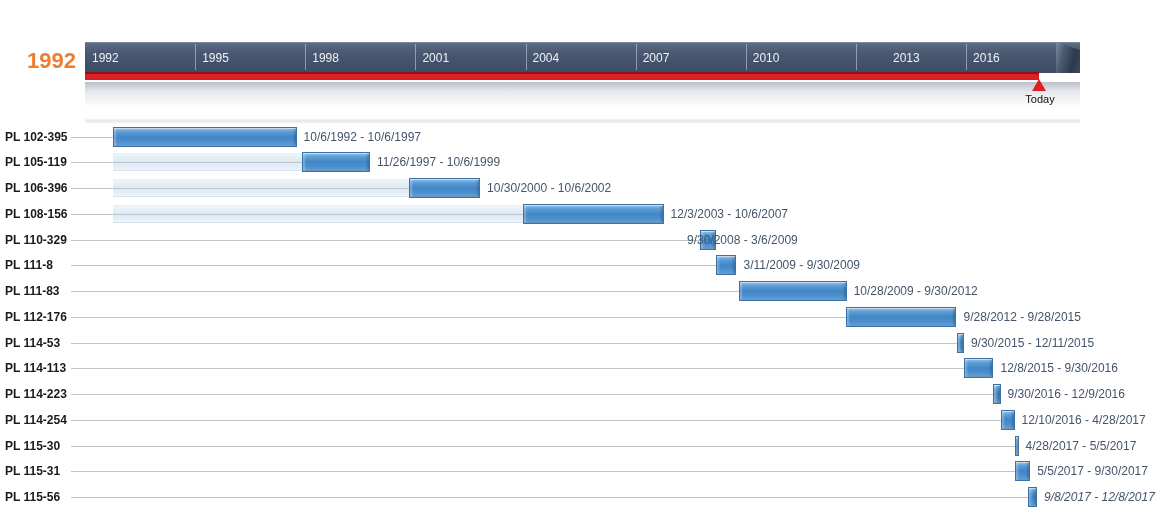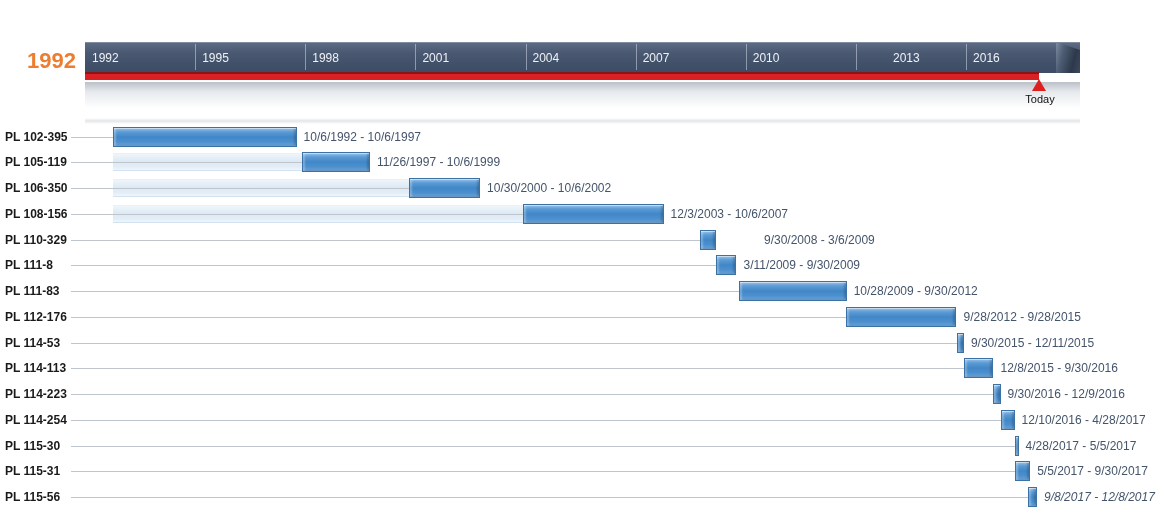--- a/index.html
+++ b/index.html
@@ -75,34 +75,34 @@
   <div id="rows">
       <div class="row-label" style="top: 128.5px;">PL 102-395</div>
       <div class="connector" style="left: 71px; top: 137px; width: 42.0413px;"></div>
       <div class="bar" style="left: 113.041px; top: 126.5px; width: 183.525px;"></div>
       <div class="daterange" style="left: 303.566px; top: 128.5px;">10/6/1992 - 10/6/1997</div>
       <div class="row-label" style="top: 154.25px;">PL 105-119</div>
       <div class="connector" style="left: 71px; top: 162px; width: 230.692px;"></div>
       <div class="band" style="left: 113.041px; top: 153.25px; width: 188.651px;"></div>
       <div class="bar" style="left: 301.692px; top: 152.25px; width: 68.2439px;"></div>
       <div class="daterange" style="left: 376.936px; top: 154.25px;">11/26/1997 - 10/6/1999</div>
-      <div class="row-label" style="top: 180px;">PL 106-350</div>
+      <div class="row-label" style="top: 180px;">PL 106-396</div>
       <div class="connector" style="left: 71px; top: 188px; width: 338.133px;"></div>
       <div class="band" style="left: 113.041px; top: 179px; width: 296.092px;"></div>
       <div class="bar" style="left: 409.133px; top: 178px; width: 70.9576px;"></div>
       <div class="daterange" style="left: 487.091px; top: 180px;">10/30/2000 - 10/6/2002</div>
       <div class="row-label" style="top: 205.75px;">PL 108-156</div>
       <div class="connector" style="left: 71px; top: 214px; width: 451.605px;"></div>
       <div class="band" style="left: 113.041px; top: 204.75px; width: 409.564px;"></div>
       <div class="bar" style="left: 522.605px; top: 203.75px; width: 141.011px;"></div>
       <div class="daterange" style="left: 670.616px; top: 205.75px;">12/3/2003 - 10/6/2007</div>
       <div class="row-label" style="top: 231.5px;">PL 110-329</div>
       <div class="connector" style="left: 71px; top: 240px; width: 628.798px;"></div>
       <div class="bar" style="left: 699.798px; top: 229.5px; width: 15.7795px;"></div>
-      <div class="daterange" style="left: 764px; top: 231.5px;">9/30/2008 - 3/6/2009</div>
+      <div class="daterange" style="left: 687px; top: 231.5px;">9/30/2008 - 3/6/2009</div>
       <div class="row-label" style="top: 257.25px;">PL 111-8</div>
       <div class="connector" style="left: 71px; top: 265px; width: 645.08px;"></div>
       <div class="bar" style="left: 716.08px; top: 255.25px; width: 20.4028px;"></div>
       <div class="daterange" style="left: 743.483px; top: 257.25px;">3/11/2009 - 9/30/2009</div>
       <div class="row-label" style="top: 283px;">PL 111-83</div>
       <div class="connector" style="left: 71px; top: 291px; width: 668.297px;"></div>
       <div class="bar" style="left: 739.297px; top: 281px; width: 107.341px;"></div>
       <div class="daterange" style="left: 853.638px; top: 283px;">10/28/2009 - 9/30/2012</div>
       <div class="row-label" style="top: 308.75px;">PL 112-176</div>
       <div class="connector" style="left: 71px; top: 317px; width: 775.437px;"></div>

